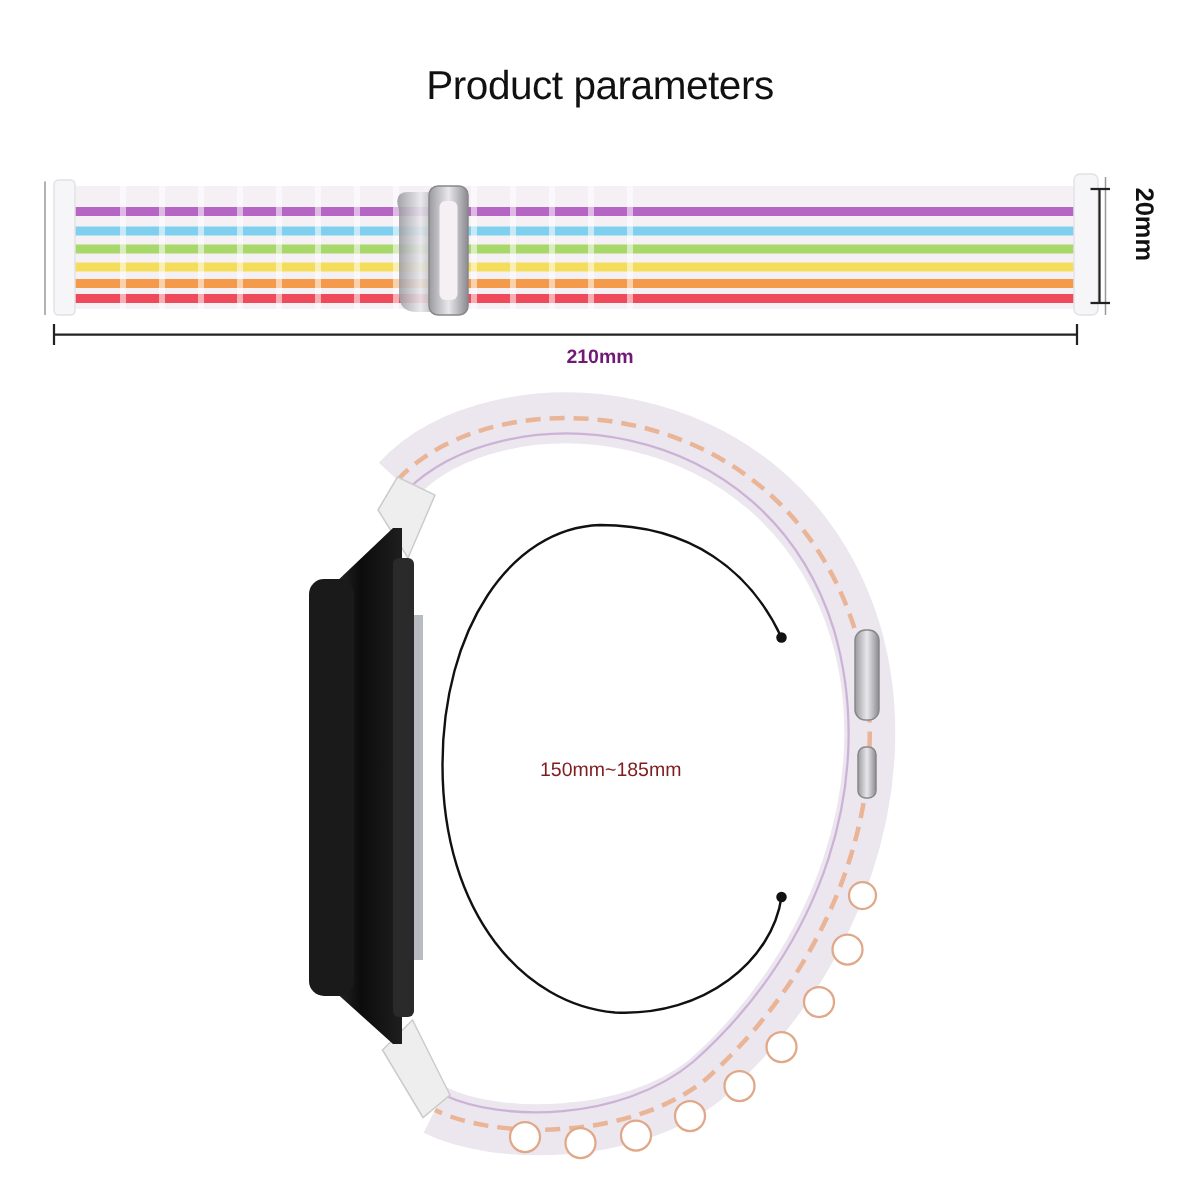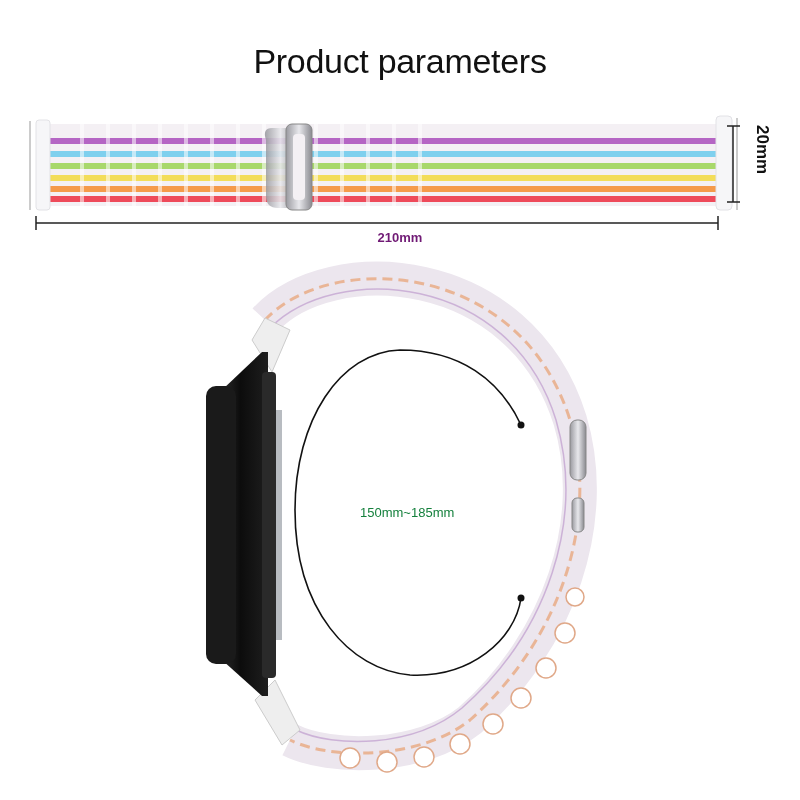--- a/index.html
+++ b/index.html
@@ -1,20 +1,20 @@
 <!DOCTYPE html>
 <html><head>
 <meta charset="utf-8">
 <style>
   html, body { margin:0; padding:0; background:#ffffff; }
   body { width:800px; height:800px; position:relative; overflow:hidden; font-family:"Liberation Sans", sans-serif; }
-  .title { position:absolute; left:0; width:800px; top:42px; text-align:center; font-size:34px; color:#111; letter-spacing:-0.3px; }
+  .title { position:absolute; left:0; width:800px; top:42px; text-align:center; font-size:27px; color:#111; letter-spacing:-0.3px; }
   .label-210 { position:absolute; left:330px; width:140px; top:230px; text-align:center; font-size:13px; font-weight:bold; color:#701a75; }
   .label-20 { position:absolute; left:740px; top:142px; font-size:17px; font-weight:bold; color:#111; transform:rotate(90deg); transform-origin:left top; white-space:nowrap; }
-  .label-range { position:absolute; left:360px; top:505px; font-size:13px; color:#15803d; }
+  .label-range { position:absolute; left:360px; top:505px; font-size:13px; color:#7f1d1d; }
   svg { position:absolute; left:0; top:0; }
 </style>
 </head>
 <body>
 
 <div class="title">Product parameters</div>
 
 <svg width="800" height="800">
   <defs>
     <linearGradient id="buckleGrad" x1="0" y1="0" x2="1" y2="0">

